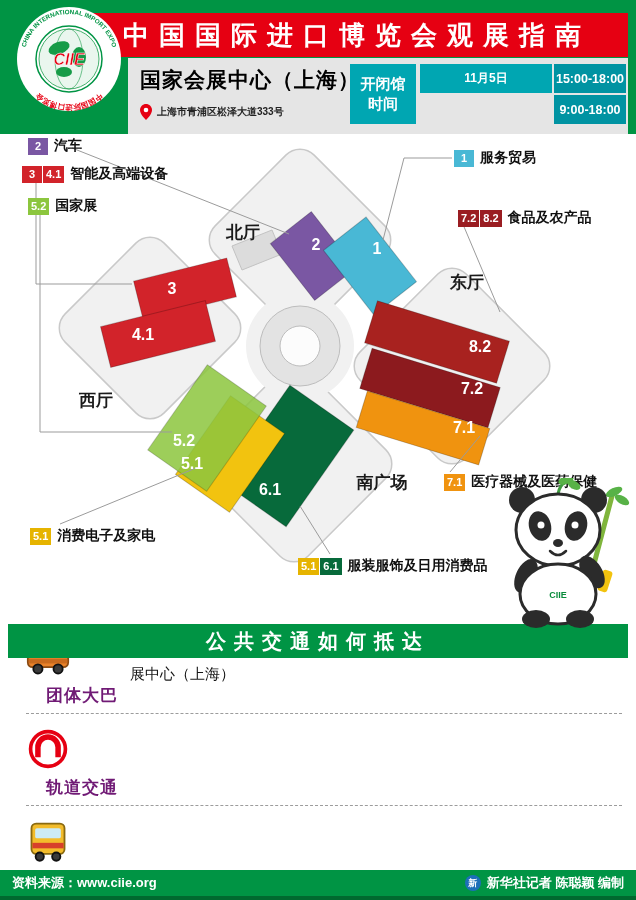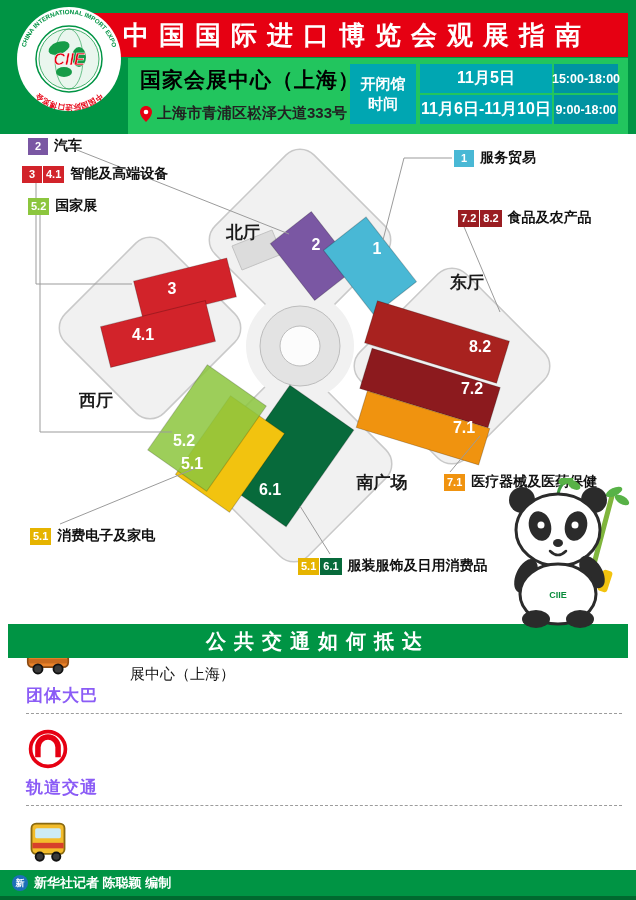--- a/index.html
+++ b/index.html
@@ -9,30 +9,30 @@
     font-family:"Liberation Sans","DejaVu Sans",sans-serif;color:#111;
   }
   
   .header-bg{position:absolute;left:0;top:0;width:636px;height:134px;background:#009444;}
   .title-bar{
     position:absolute;left:86px;top:13px;width:542px;height:44px;background:#E60012;
     color:#fff;font-size:26px;font-weight:bold;letter-spacing:10px;text-align:center;line-height:44px;
     z-index:1;white-space:nowrap;
   }
   .logo{position:absolute;left:16px;top:6px;width:106px;height:106px;z-index:2;}
-  .info-panel{position:absolute;left:128px;top:58px;width:500px;height:76px;background:#22c55e;z-index:1;}
+  .info-panel{position:absolute;left:128px;top:58px;width:500px;height:76px;background:#e5e5e5;z-index:1;}
   .venue{position:absolute;left:12px;top:8px;font-size:21px;font-weight:bold;color:#000;letter-spacing:1px;}
-  .address-row{position:absolute;left:12px;top:46px;display:flex;align-items:center;gap:5px;font-size:15px;color:#222;font-weight:600;}
+  .address-row{position:absolute;left:12px;top:46px;display:flex;align-items:center;gap:5px;font-size:10px;color:#222;font-weight:600;}
   .sched-label{
     position:absolute;left:222px;top:6px;width:66px;height:60px;background:#00A6B2;color:#fff;
     display:flex;flex-direction:column;align-items:center;justify-content:center;font-size:15px;font-weight:bold;line-height:1.35;
   }
   .sched-cell{position:absolute;color:#fff;font-weight:bold;display:flex;align-items:center;justify-content:center;white-space:nowrap;}
-  .sc-date{left:292px;width:132px;height:29px;background:#00A6B2;font-size:16px;}
-  .sc-time{left:426px;width:64px;height:29px;background:#0093A2;font-size:12.5px;}
+  .sc-date{left:292px;width:132px;height:29px;background:#00A6B2;font-size:12px;}
+  .sc-time{left:426px;width:72px;height:29px;background:#0093A2;font-size:12.5px;}
   .r1{top:6px;} .r2{top:37px;}
   
   .map-area{position:absolute;left:0;top:134px;width:636px;height:454px;background:#fff;}
   .venue-map{position:absolute;left:0;top:0;}
   .hall-num{font-size:16px;font-weight:bold;fill:#fff;text-anchor:middle;}
   .dir-label{font-size:17px;font-weight:bold;fill:#1A1A1A;text-anchor:middle;}
   .legend{position:absolute;display:flex;align-items:center;z-index:2;white-space:nowrap;}
   .bdgs{display:inline-flex;gap:1px;}
   .bdg{display:inline-block;min-width:20px;padding:0 3px;height:17px;line-height:17px;font-size:11px;font-weight:bold;color:#fff;text-align:center;}
   .lbl{margin-left:6px;font-size:14px;font-weight:600;color:#111;}
@@ -43,21 +43,21 @@
   
   .banner{
     position:absolute;left:8px;top:588px;width:620px;height:34px;background:#009444;z-index:2;
     color:#fff;font-size:20px;font-weight:bold;letter-spacing:8px;text-align:center;line-height:34px;margin-top:36px;
   }
   .transport{position:absolute;left:0;top:622px;width:636px;padding:0 14px 0 26px;}
   .t-row{display:flex;align-items:flex-start;padding:9px 0 6px;}
   .t-row.dashed{border-bottom:1px dashed #9C9C9C;}
   .t-left{width:104px;flex:none;display:flex;flex-direction:column;align-items:flex-start;gap:5px;padding-top:4px;}
   .t-icon{width:44px;height:44px;}
-  .t-name{font-size:17px;font-weight:bold;color:#8b5cf6;letter-spacing:1px;}
+  .t-name{font-size:17px;font-weight:bold;color:#701a75;letter-spacing:1px;margin-left:20px;}
   .t-text{flex:1;font-size:15px;line-height:1.8;color:#151515;padding-top:2px;}
   
   .footer{
     position:absolute;left:0;top:870px;width:636px;height:26px;background:#009444;color:#fff;
     display:flex;align-items:center;justify-content:space-between;padding:0 12px;font-size:13px;font-weight:bold;z-index:3;
   }
   .footer-strip{position:absolute;left:0;top:896px;width:636px;height:4px;background:#00692F;}
   .credit{display:flex;align-items:center;gap:6px;}
   .xinhua{width:16px;height:16px;border-radius:50%;background:#1D6FB8;color:#fff;font-size:9px;display:flex;align-items:center;justify-content:center;font-weight:bold;}
 </style>
@@ -97,21 +97,20 @@
         <circle cx="6" cy="6" r="2.3" fill="#fff"></circle>
       </svg>
       <span>上海市青浦区崧泽大道333号</span>
     </div>
     <div class="sched-label">
       <span>开闭馆</span>
       <span>时间</span>
     </div>
     <div class="sched-cell sc-date r1">11月5日</div>
     <div class="sched-cell sc-time r1">15:00-18:00</div>
-    <div class="sched-cell sc-date r2">11月6日-11月10日</div>
     <div class="sched-cell sc-time r2">9:00-18:00</div>
   </div>
 
   <div class="map-area">
     <svg class="venue-map" width="636" height="454" viewBox="0 0 636 454" xmlns="http://www.w3.org/2000/svg">
 
       <g fill="#F1F1F1" stroke="#C9C9C9" stroke-width="1.5">
         <rect x="-70" y="-70" width="140" height="140" rx="20" transform="translate(300,106) rotate(45)"></rect>
         <rect x="-70" y="-70" width="140" height="140" rx="20" transform="translate(150,194) rotate(45)"></rect>
         <rect x="-75" y="-75" width="150" height="150" rx="20" transform="translate(452,232) rotate(45)"></rect>
@@ -300,20 +299,21 @@
           <rect x="7" y="26" width="34" height="6" fill="#D7402B"></rect>
           <circle cx="15" cy="41" r="4.5" fill="#3A3A3A" stroke="#111" stroke-width="2"></circle>
           <circle cx="33" cy="41" r="4.5" fill="#3A3A3A" stroke="#111" stroke-width="2"></circle>
         </svg>
         <div class="t-name">公交</div>
       </div>
     </div>
   </div>
 
   <div class="footer">
+    <span>资料来源：www.ciie.org</span>
     <span class="credit">
       <span class="xinhua">新</span>
       <span>新华社记者 陈聪颖 编制</span>
     </span>
   </div>
   <div class="footer-strip"></div>
 
 </div>
 
 </body></html>

